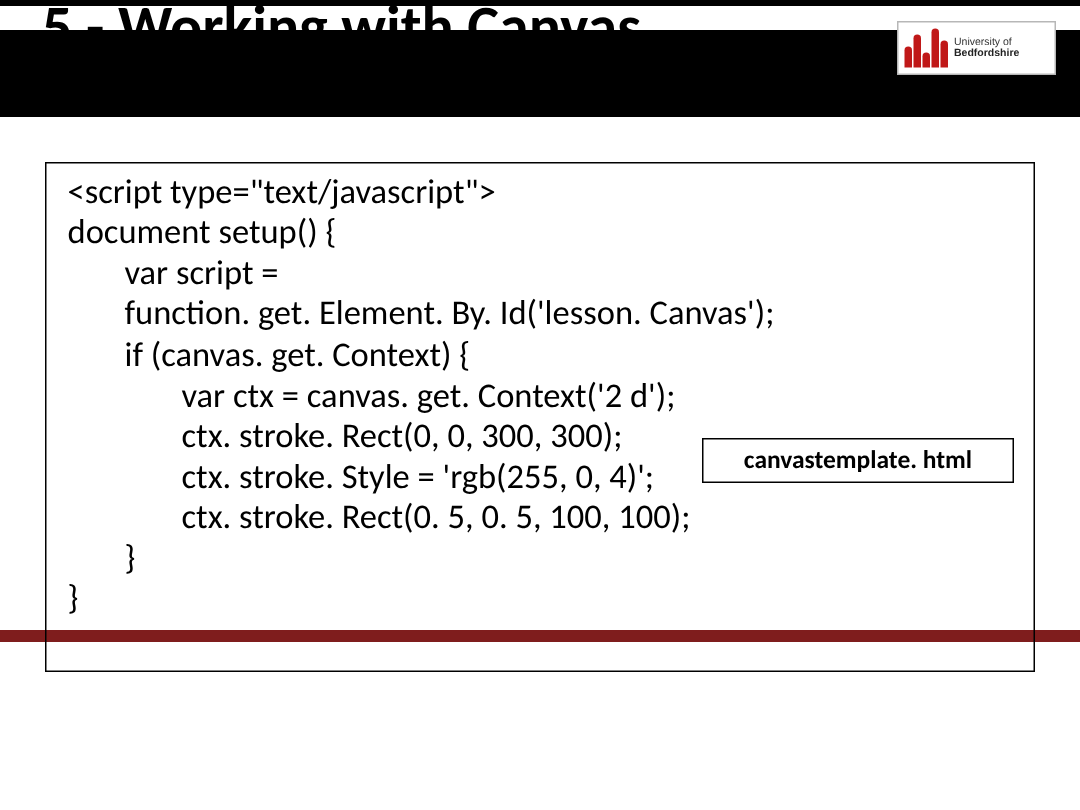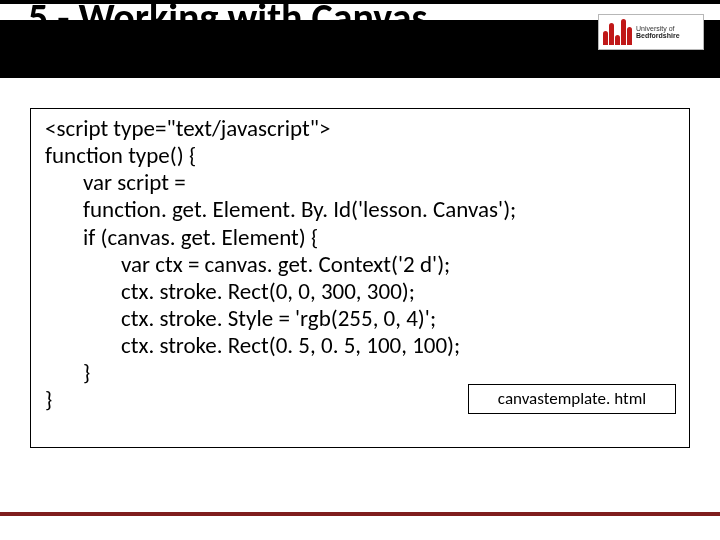--- a/index.html
+++ b/index.html
@@ -7,24 +7,24 @@
     padding: 0;
     width: 720px;
     height: 540px;
     background: #fff;
     font-family: Calibri, "Segoe UI", Arial, sans-serif;
     overflow: hidden;
   }
   .slide {
     position: relative;
     width: 720px;
-    height: 516px;
+    height: 428px;
     box-sizing: border-box;
     border-top: 4px solid #000;
-    border-bottom: 4px solid #7f1d1d;
+    border-bottom: 8px solid #7f1d1d;
   }
   .title-bar {
     position: absolute;
     top: 16px;
     left: 0;
     width: 720px;
     height: 58px;
     background: #000;
   }
   .title-text {
@@ -98,21 +98,21 @@
   .label-box {
     position: absolute;
     right: 44px;
     bottom: 98px;
     width: 206px;
     height: 28px;
     border: 1px solid #000;
     background: #fff;
     text-align: center;
     font-family: Calibri, Arial, sans-serif;
-    font-weight: 400;
+    font-weight: 700;
     font-size: 17px;
     line-height: 28px;
   }
 </style>
 </head>
 <body>
 
 <div class="slide">
 
   <div class="title-bar"></div>
@@ -127,24 +127,24 @@
         <span class="b5"></span>
     </div>
     <div class="logo-text">
       <div class="line1">University of</div>
       <div class="line2">Bedfordshire</div>
     </div>
   </div>
 
   <div class="content-box">
     <div class="code-block"><span>&lt;script type="text/javascript"&gt;</span>
-<span>function type() {</span>
+<span>document setup() {</span>
 <span class="ind1">var script =</span>
 <span class="ind1">function. get. Element. By. Id('lesson. Canvas');</span>
-<span class="ind1">if (canvas. get. Element) {</span>
+<span class="ind1">if (canvas. get. Context) {</span>
 <span class="ind2">var ctx = canvas. get. Context('2 d');</span>
 <span class="ind2">ctx. stroke. Rect(0, 0, 300, 300);</span>
 <span class="ind2">ctx. stroke. Style = 'rgb(255, 0, 4)';</span>
 <span class="ind2">ctx. stroke. Rect(0. 5, 0. 5, 100, 100);</span>
 <span class="ind1">}</span>
 <span>}</span></div>
   </div>
 
   <div class="label-box">canvastemplate. html</div>
 

